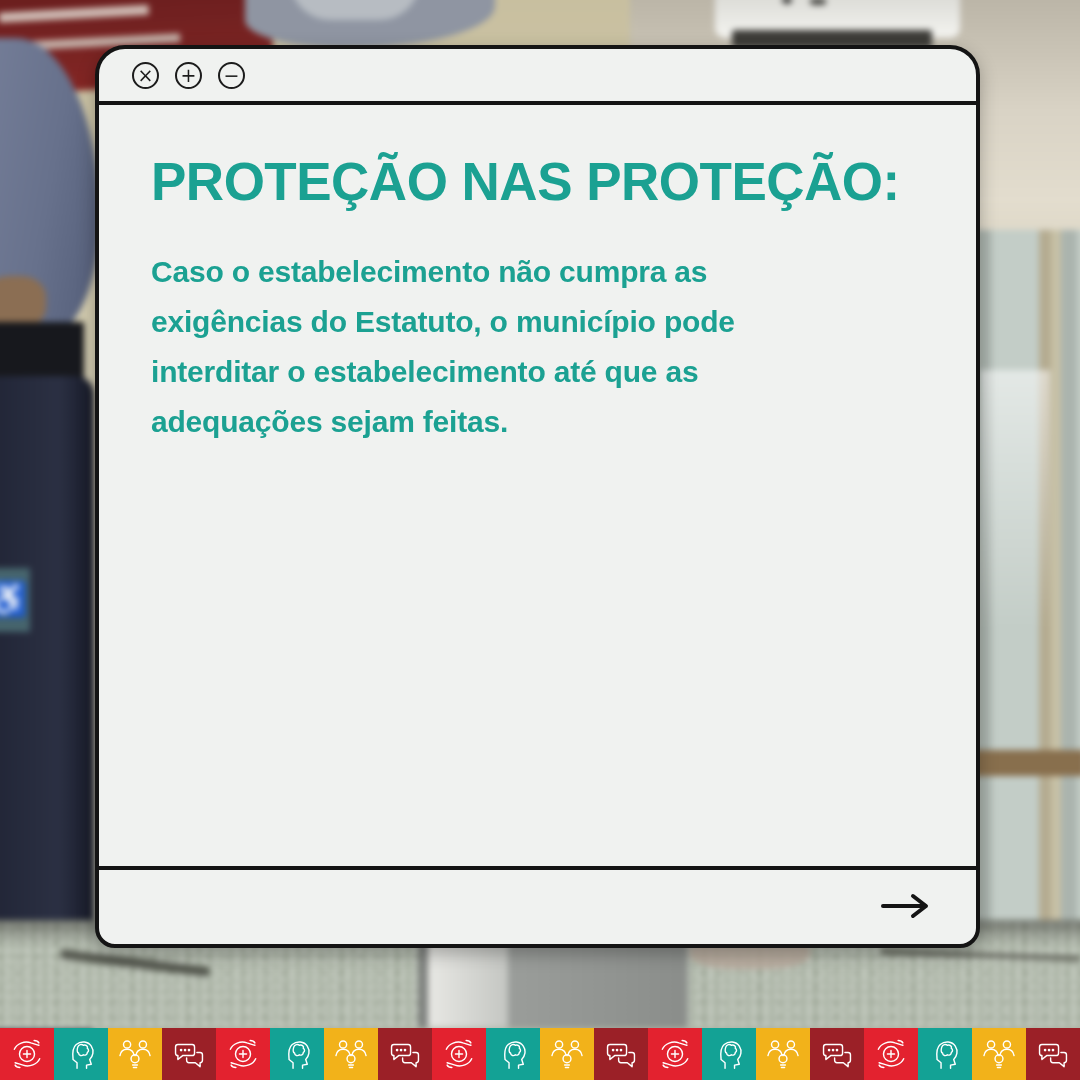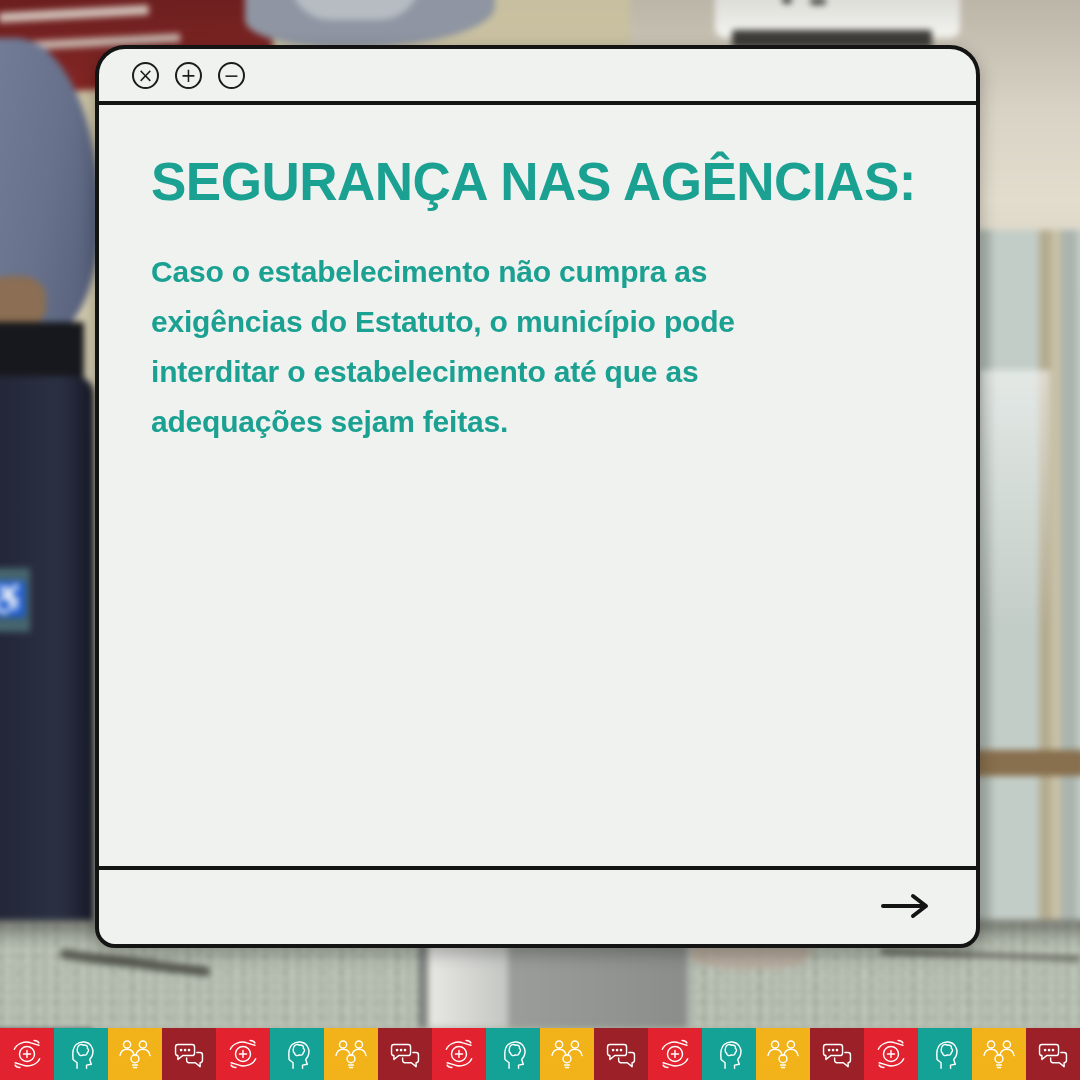--- a/index.html
+++ b/index.html
@@ -135,21 +135,21 @@
   <div class="window">
 
     <div class="titlebar">
       <button class="win-btn">×</button>
       <button class="win-btn">+</button>
       <button class="win-btn">−</button>
     </div>
 
     <div class="content">
       <div class="title-block">
-        <h1 class="title title-teal">SEGURANÇA NAS AGÊNCIAS:</h1>
+        <h1 class="title title-teal">PROTEÇÃO NAS PROTEÇÃO:</h1>
       </div>
 
       <p class="body-par">Caso o estabelecimento não cumpra as
 exigências do Estatuto, o município pode
 interditar o estabelecimento até que as
 adequações sejam feitas.</p>
     </div>
 
     <div class="footer">
       <button class="next-btn" aria-label="next">

